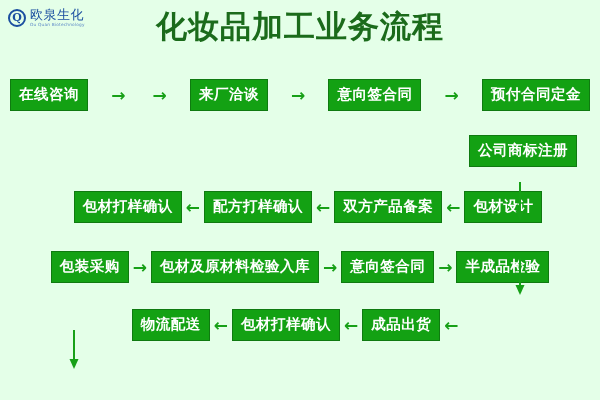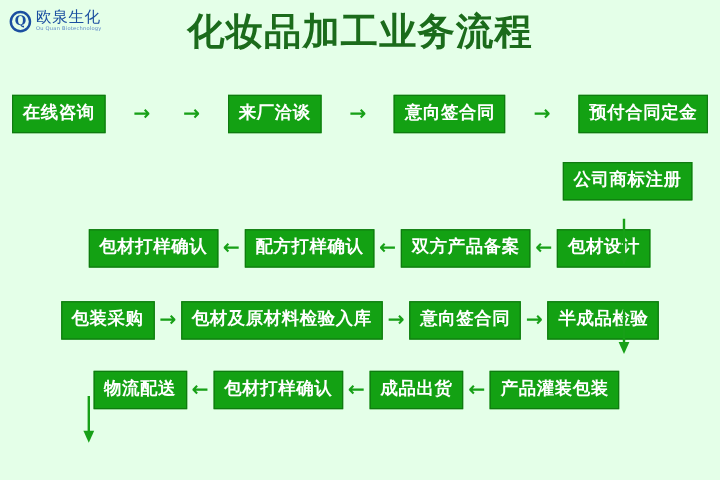--- a/index.html
+++ b/index.html
@@ -168,21 +168,20 @@
     <div class="box">半成品检验</div>
   </div>
 
   <div class="row row-5">
     <div class="box">物流配送</div>
     <span class="arrow-h">←</span>
     <div class="box">包材打样确认</div>
     <span class="arrow-h">←</span>
     <div class="box">成品出货</div>
     <span class="arrow-h">←</span>
-    <div class="box">产品灌装包装</div>
   </div>
 
   <div class="vconn" style="left:513px; top:104px;">
     <svg width="14" height="40" viewBox="0 0 14 40" aria-hidden="true">
       <line x1="7" y1="0" x2="7" y2="31" stroke="#17a017" stroke-width="2"></line>
       <polygon points="7,39 2.5,29 11.5,29" fill="#17a017"></polygon>
     </svg>
   </div>
 
   <div class="vconn" style="left:513px; top:180px;">

